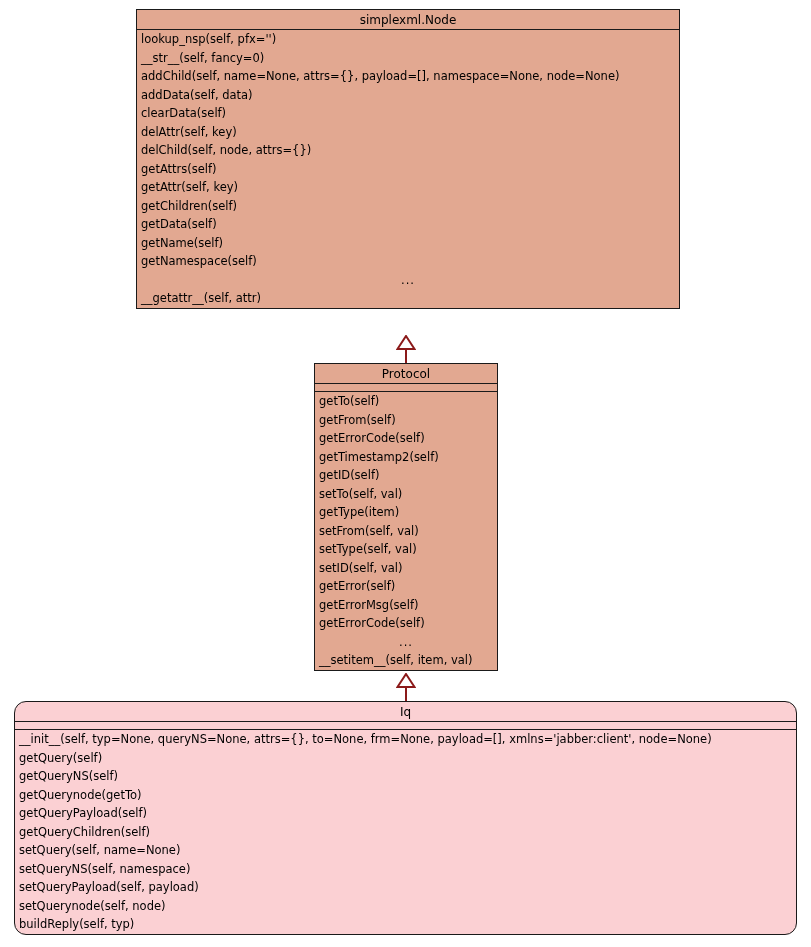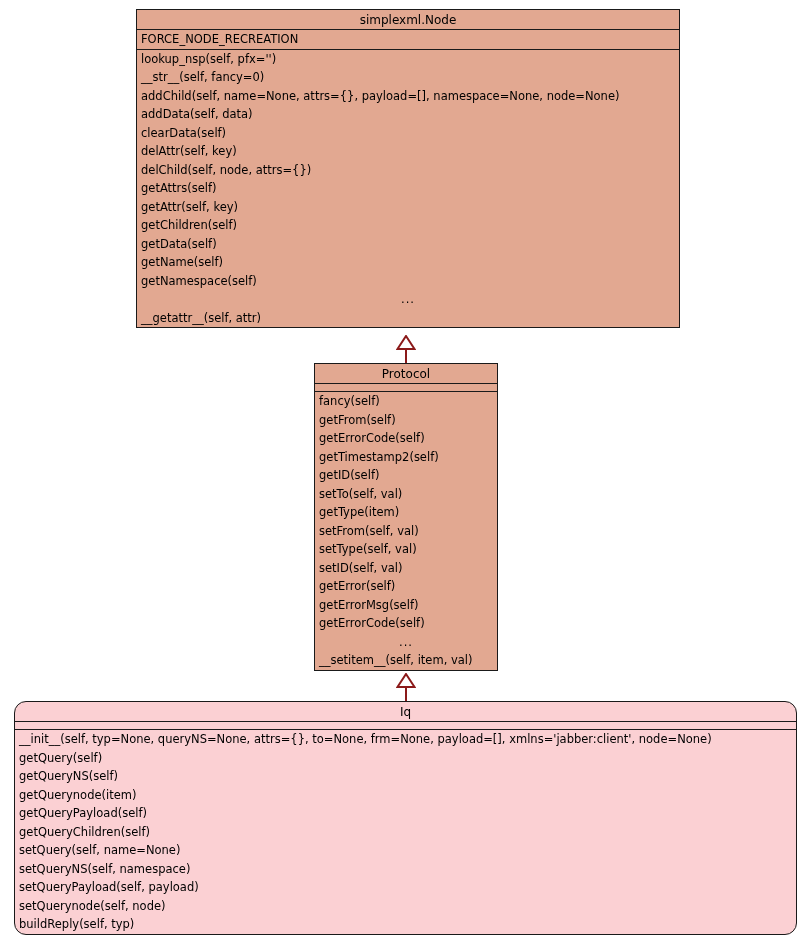--- a/index.html
+++ b/index.html
@@ -89,23 +89,20 @@
   }
   .inherit-arrow svg { display: block; }
 </style>
 </head>
 <body>
 
 <div class="uml-canvas">
 
   <div class="uml-class box-node" style="left:136px; top:9px; width:544px;">
     <div class="uml-title">simplexml.Node</div>
-    <div class="uml-attrs">
-      <div class="uml-row">FORCE_NODE_RECREATION</div>
-    </div>
     <div class="uml-ops">
       <div class="uml-row">lookup_nsp(self, pfx='')</div>
       <div class="uml-row">__str__(self, fancy=0)</div>
       <div class="uml-row">addChild(self, name=None, attrs={}, payload=[], namespace=None, node=None)</div>
       <div class="uml-row">addData(self, data)</div>
       <div class="uml-row">clearData(self)</div>
       <div class="uml-row">delAttr(self, key)</div>
       <div class="uml-row">delChild(self, node, attrs={})</div>
       <div class="uml-row">getAttrs(self)</div>
       <div class="uml-row">getAttr(self, key)</div>
@@ -124,21 +121,21 @@
       <svg width="20" height="15" viewBox="0 0 20 15">
         <polygon points="10,1 18.5,14 1.5,14" fill="#ffffff" stroke="#8b1a1a" stroke-width="2"></polygon>
       </svg>
     </div>
   </div>
 
   <div class="uml-class box-protocol" style="left:314px; top:363px; width:184px;">
     <div class="uml-title">Protocol</div>
     <div class="uml-attrs empty"></div>
     <div class="uml-ops">
-      <div class="uml-row">fancy(self)</div>
+      <div class="uml-row">getTo(self)</div>
       <div class="uml-row">getFrom(self)</div>
       <div class="uml-row">getErrorCode(self)</div>
       <div class="uml-row">getTimestamp2(self)</div>
       <div class="uml-row">getID(self)</div>
       <div class="uml-row">setTo(self, val)</div>
       <div class="uml-row">getType(item)</div>
       <div class="uml-row">setFrom(self, val)</div>
       <div class="uml-row">setType(self, val)</div>
       <div class="uml-row">setID(self, val)</div>
       <div class="uml-row">getError(self)</div>
@@ -158,21 +155,21 @@
     </div>
   </div>
 
   <div class="uml-class box-iq" style="left:14px; top:701px; width:783px;">
     <div class="uml-title">Iq</div>
     <div class="uml-attrs empty"></div>
     <div class="uml-ops">
       <div class="uml-row">__init__(self, typ=None, queryNS=None, attrs={}, to=None, frm=None, payload=[], xmlns='jabber:client', node=None)</div>
       <div class="uml-row">getQuery(self)</div>
       <div class="uml-row">getQueryNS(self)</div>
-      <div class="uml-row">getQuerynode(item)</div>
+      <div class="uml-row">getQuerynode(getTo)</div>
       <div class="uml-row">getQueryPayload(self)</div>
       <div class="uml-row">getQueryChildren(self)</div>
       <div class="uml-row">setQuery(self, name=None)</div>
       <div class="uml-row">setQueryNS(self, namespace)</div>
       <div class="uml-row">setQueryPayload(self, payload)</div>
       <div class="uml-row">setQuerynode(self, node)</div>
       <div class="uml-row">buildReply(self, typ)</div>
     </div>
   </div>
 

